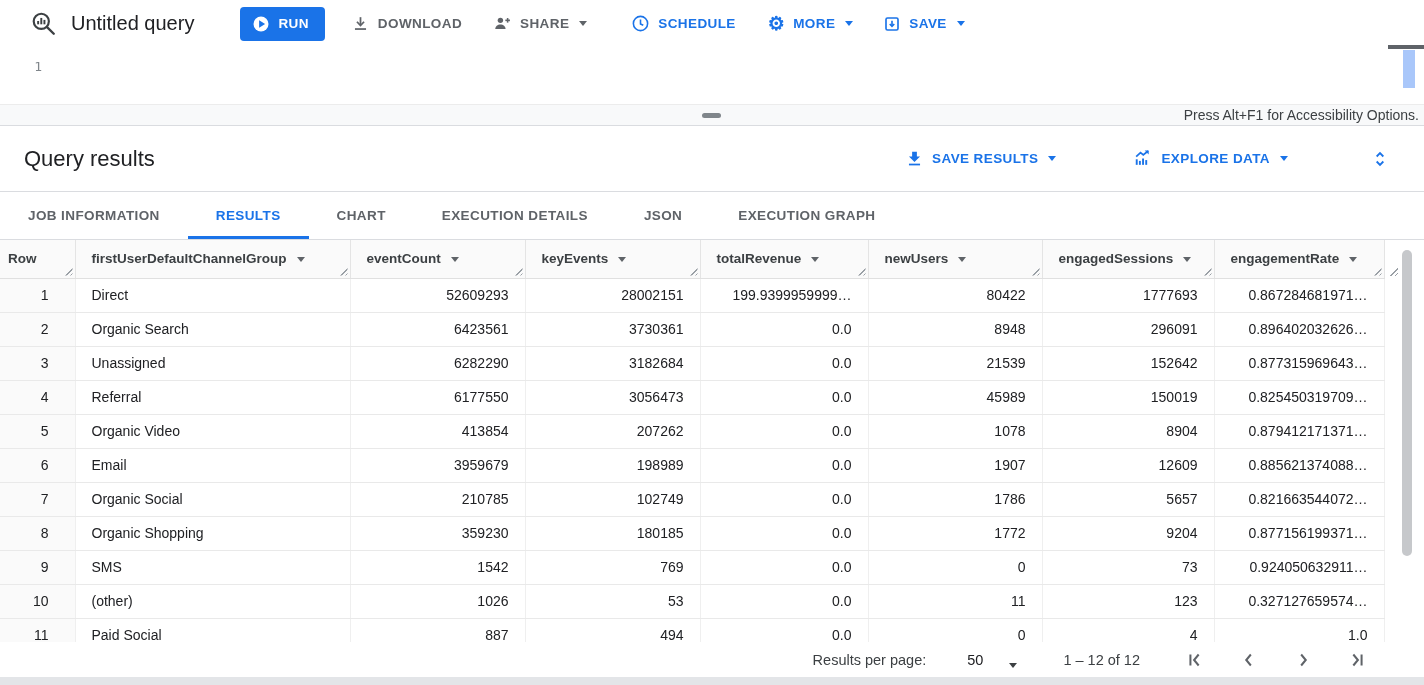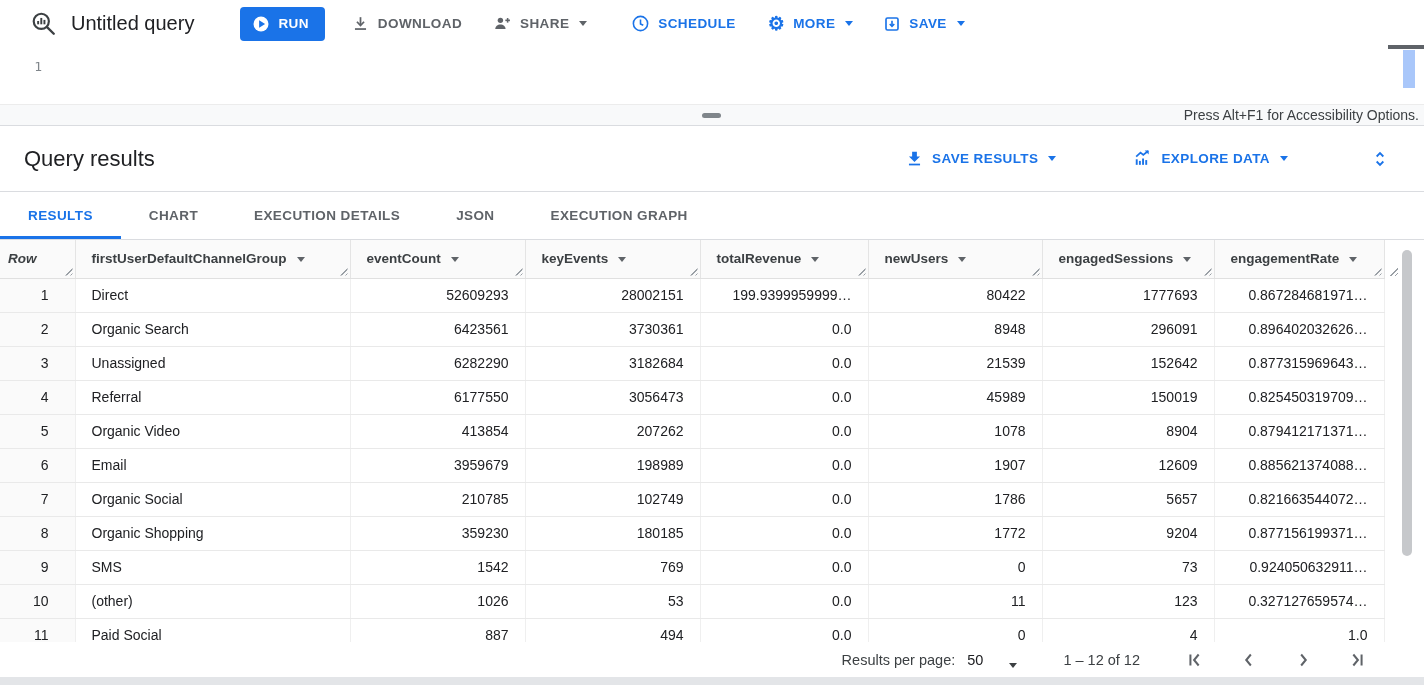--- a/index.html
+++ b/index.html
@@ -51,32 +51,32 @@
 
   
   #tabs { left:0; top:192px; width:1424px; height:48px; display:flex; border-bottom:1px solid #dadce0; background:#fff; }
   .tab { height:100%; display:flex; align-items:center; padding:3px 28px 0 28px; font-size:13.5px; font-weight:700; letter-spacing:.4px; color:#5f6368; border-bottom:3px solid transparent; cursor:pointer; white-space:nowrap; }
   .tab.active { color:#1a73e8; border-bottom-color:#1a73e8; }
 
   
   #table-viewport { left:0; top:240px; width:1424px; height:402px; overflow:hidden; background:#fff; }
   table.bq { border-collapse:collapse; table-layout:fixed; width:1384px; }
   table.bq th { height:38px; background:#fafafa; border-bottom:1px solid #e0e0e0; border-right:1px solid #e4e4e4; position:relative; font-weight:700; font-size:13.5px; color:#3c4043; text-align:left; padding:0 12px 0 16px; white-space:nowrap; overflow:hidden; }
-  table.bq th:first-child { padding-left:8px;font-style:italic; }
+  table.bq th:first-child { padding-left:8px; }
   table.bq td { height:34px; border-bottom:1px solid #e9e9e9; border-right:1px solid #efefef; padding:0 16px; font-size:14px; color:#202124; white-space:nowrap; overflow:hidden; background:#fff; }
   td.rownum { background:#fafafa !important; text-align:right; padding-right:26px !important; }
   td.num { text-align:right; }
   .sort-caret { width:0; height:0; border-left:4.5px solid transparent; border-right:4.5px solid transparent; border-top:5.5px solid #5f6368; display:inline-block; margin-left:10px; vertical-align:middle; cursor:pointer; }
   .grip { position:absolute; right:2px; bottom:2px; width:9px; height:9px; background:repeating-linear-gradient(135deg,#9aa0a6 0 1px,transparent 1px 3.4px); clip-path:polygon(100% 0,100% 100%,0 100%); cursor:col-resize; }
   #extra-grip { left:1389px; top:267px; width:9px; height:9px; background:repeating-linear-gradient(135deg,#9aa0a6 0 1px,transparent 1px 3.4px); clip-path:polygon(100% 0,100% 100%,0 100%); cursor:col-resize; }
   #vscroll-thumb { left:1402px; top:250px; width:10px; height:306px; background:#c6c8cb; border-radius:6px; cursor:default; }
 
   
   #pagination { left:0; top:642px; width:1424px; height:35px; background:#fff; display:flex; align-items:center; justify-content:flex-end; padding-right:56px; gap:0; }
-  #rpp-label { font-size:14.5px; color:#3c4043; margin-right:12px; }
+  #rpp-label { font-size:14.5px; color:#3c4043; margin-right:41px; }
   #page-size { display:inline-flex; align-items:flex-end; gap:24px; font-size:14.5px; color:#202124; cursor:pointer; margin-right:46px; }
   #page-size .caret-down { border-top-color:#3c4043; }
   #range-label { font-size:14.5px; color:#3c4043; margin-right:44px; }
   .pg-btn { background:none; border:none; cursor:pointer; padding:0; margin:0 0 0 32px; display:inline-flex; align-items:center; }
   .pg-btn svg { display:block; }
 
   
   #hscroll { left:0; top:677px; width:1424px; height:8px; background:#e3e5e8; }
 </style>
 </head>
@@ -182,20 +182,23 @@
     <button id="collapse-btn">
       <svg width="20" height="22" viewBox="0 0 24 24" fill="none" stroke="#1a73e8" stroke-width="2.2">
         <polyline points="8,9 12,5 16,9"></polyline>
           <polyline points="8,15 12,19 16,15"></polyline>
       </svg>
     </button>
   </div>
 </div>
 
 <div id="tabs" class="abs">
+    <div class="tab">
+      <span>JOB INFORMATION</span>
+    </div>
     <div class="tab active">
       <span>RESULTS</span>
     </div>
     <div class="tab">
       <span>CHART</span>
     </div>
     <div class="tab">
       <span>EXECUTION DETAILS</span>
     </div>
     <div class="tab">

